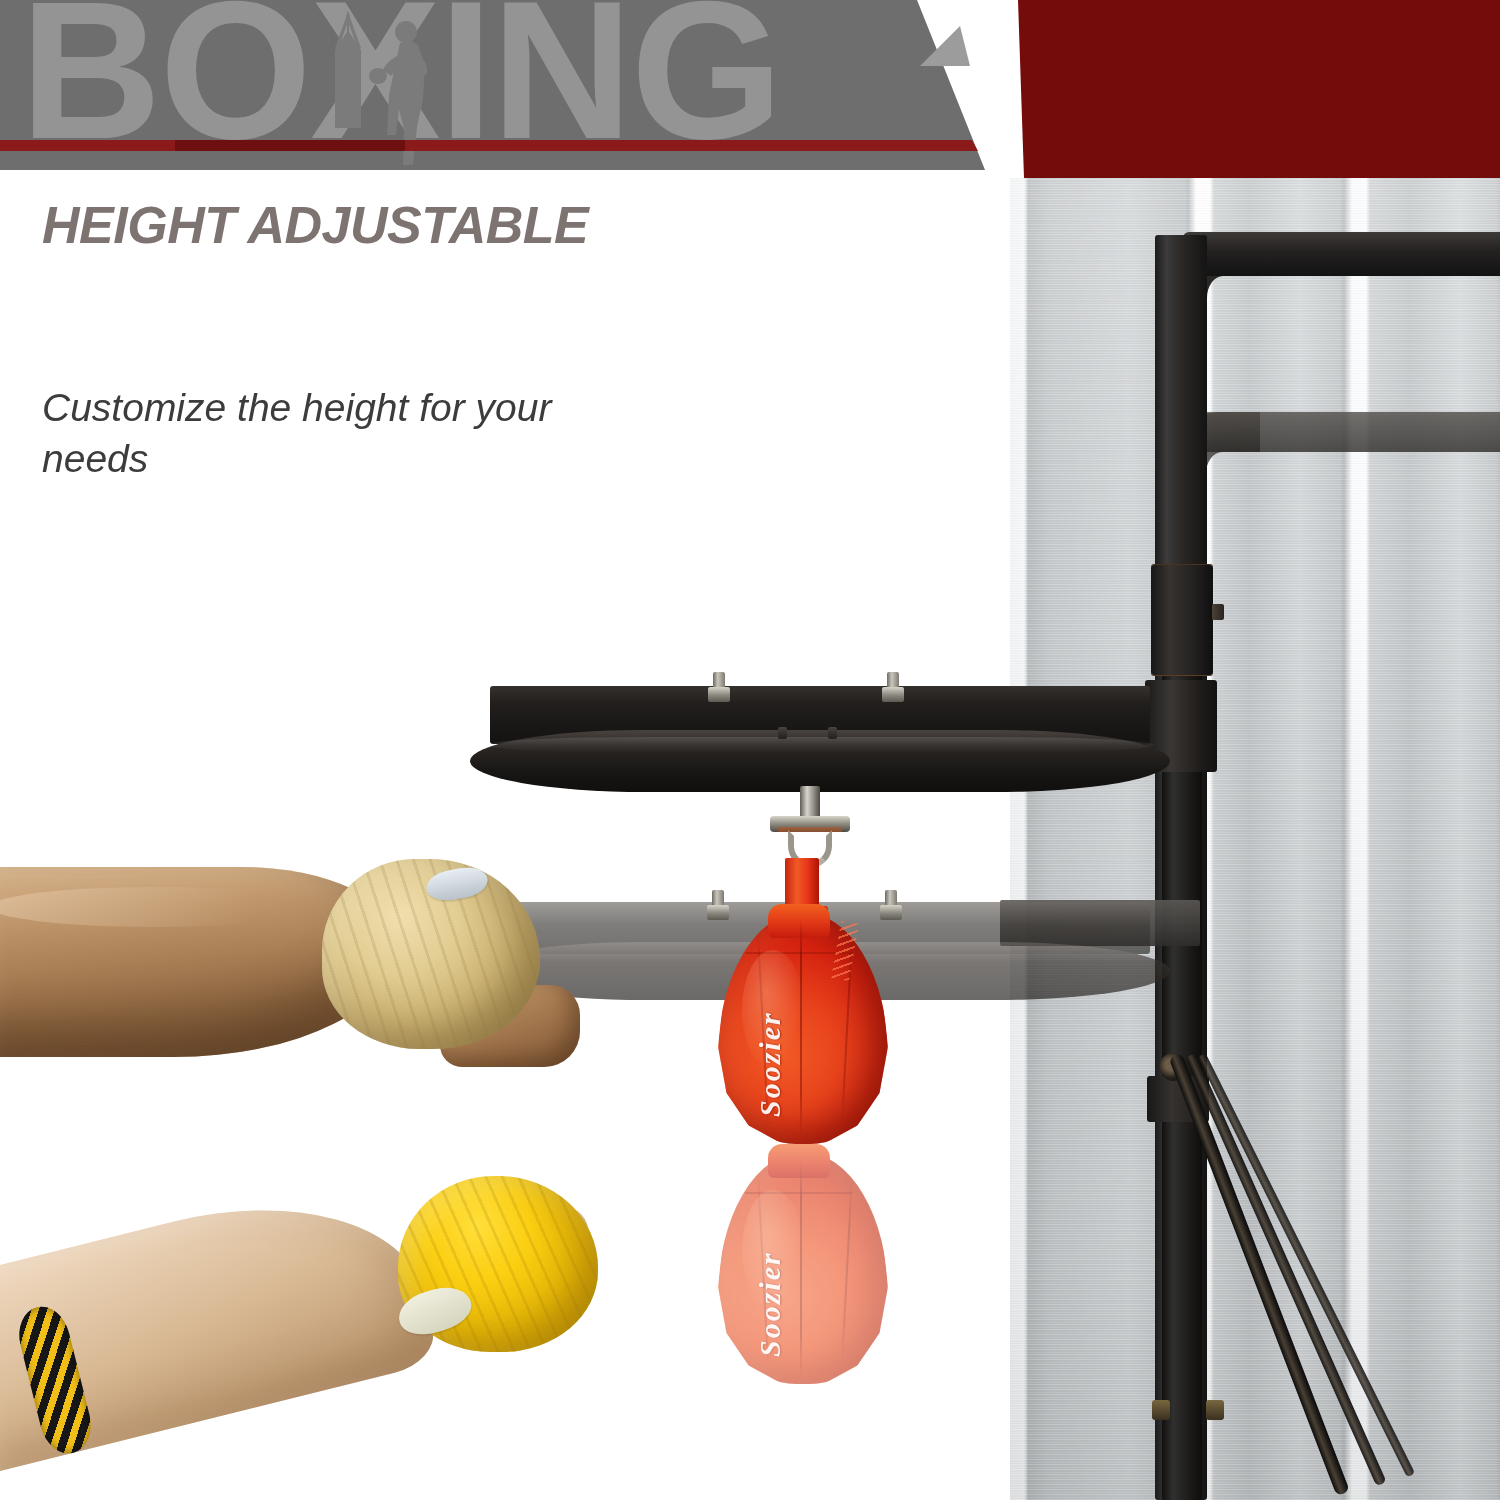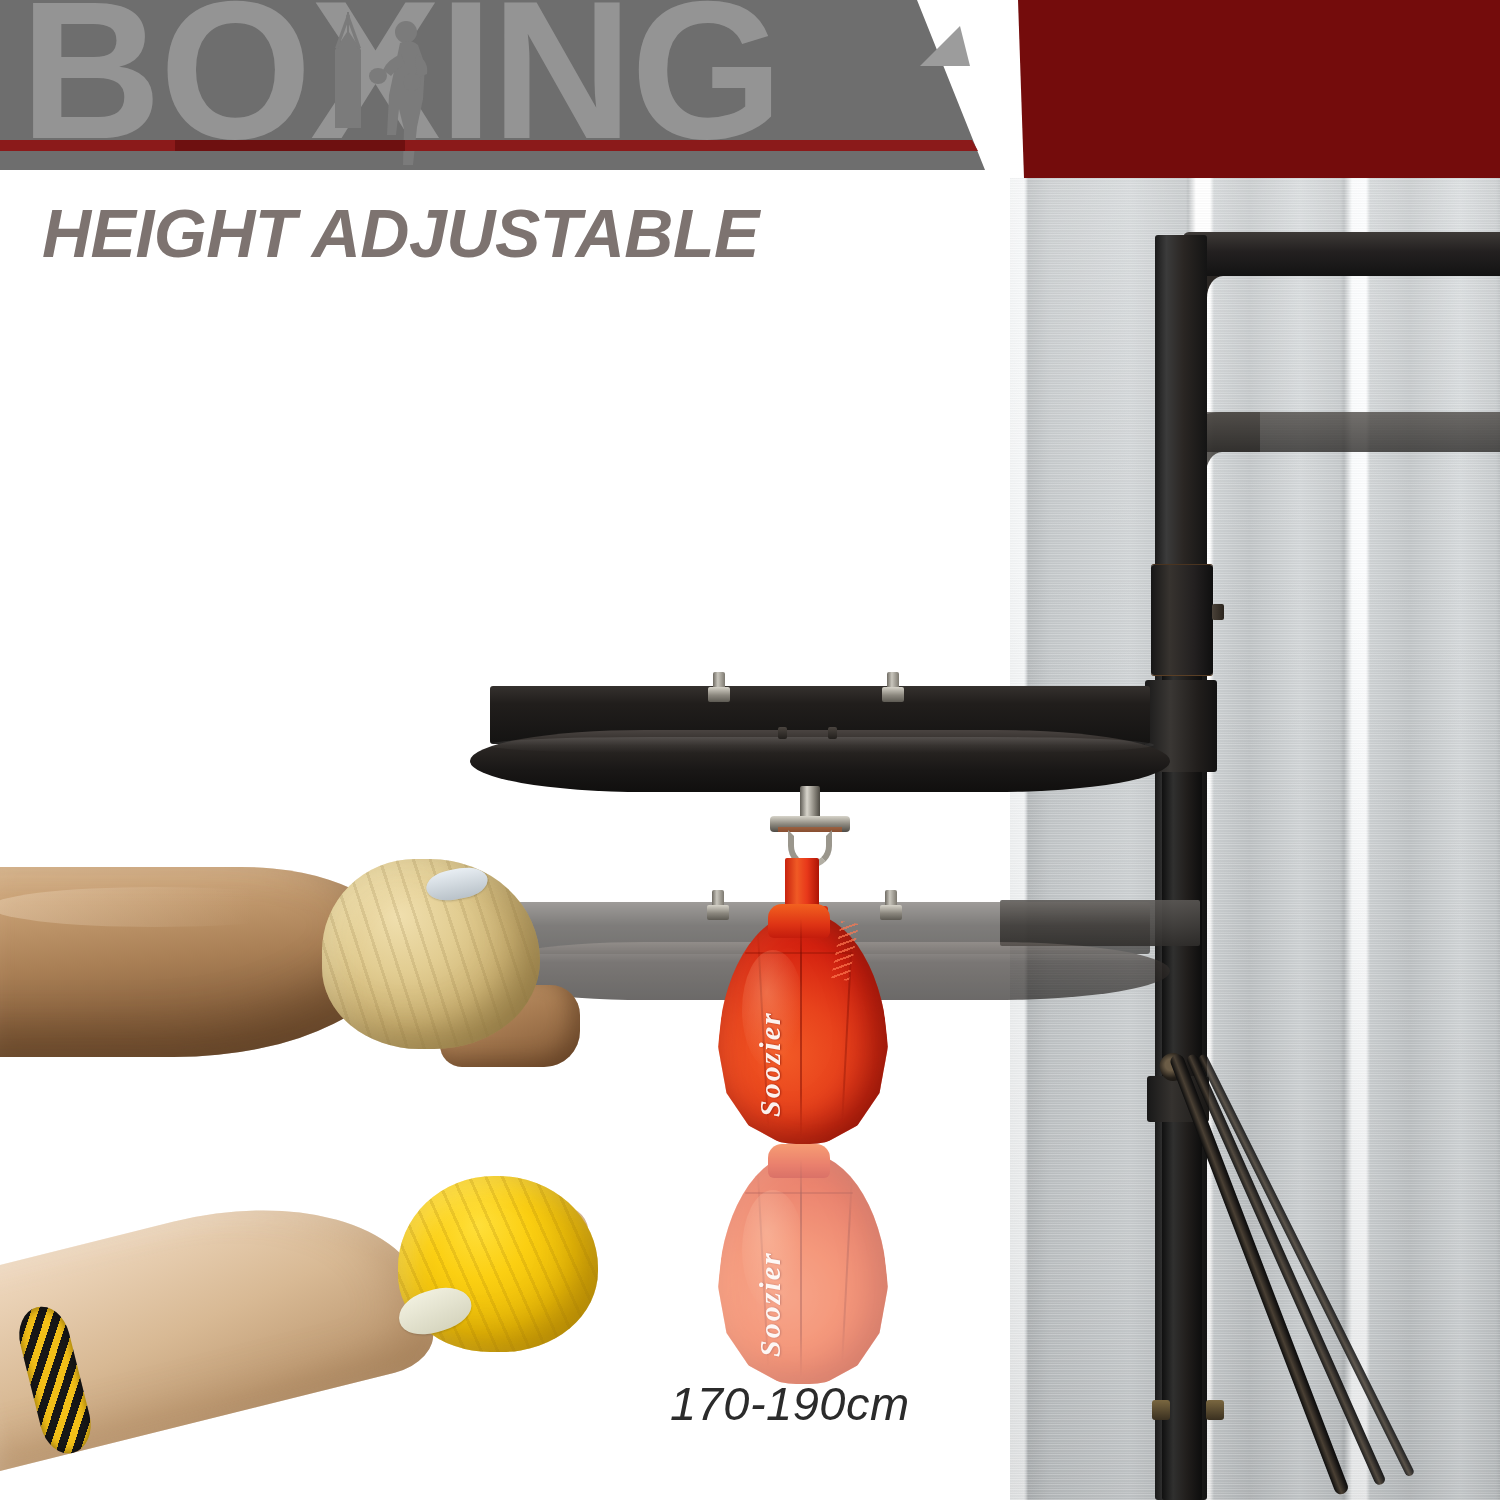--- a/index.html
+++ b/index.html
@@ -67,21 +67,21 @@
   }
   .hdr-tri{
     position:absolute; left:920px; top:26px; width:50px; height:40px;
     background:#9c9c9c;
     clip-path:polygon(40px 0, 50px 40px, 0 40px);
   }
 
   
   .title{
     position:absolute; left:42px; top:198px; width:930px;
-    font-size:68px; font-weight:700; font-style:italic;
+    font-size:52px; font-weight:700; font-style:italic;
     line-height:1.04; color:#7d7370; letter-spacing:-0.5px;
   }
   .subtitle{
     position:absolute; left:42px; top:382px; width:600px;
     font-size:39px; font-style:italic; font-weight:400;
     line-height:1.32; color:#3c3c3c;
   }
   .measure{
     position:absolute; left:670px; top:1376px;
     font-size:47px; font-style:italic; font-weight:400; color:#2b2b2b;
@@ -515,15 +515,15 @@
     </svg>
     <div class="hdr-redline"></div>
     <div class="hdr-redline over"></div>
     <div class="hdr-tri"></div>
     <div class="hdr-red"></div>
   </div>
 
   <div class="title">
     <div>HEIGHT ADJUSTABLE</div>
   </div>
-  <div class="measure">170-190cm</div>
+  <div class="subtitle">Customize the height for your needs</div>
 
 </div>
 
 </body></html>

